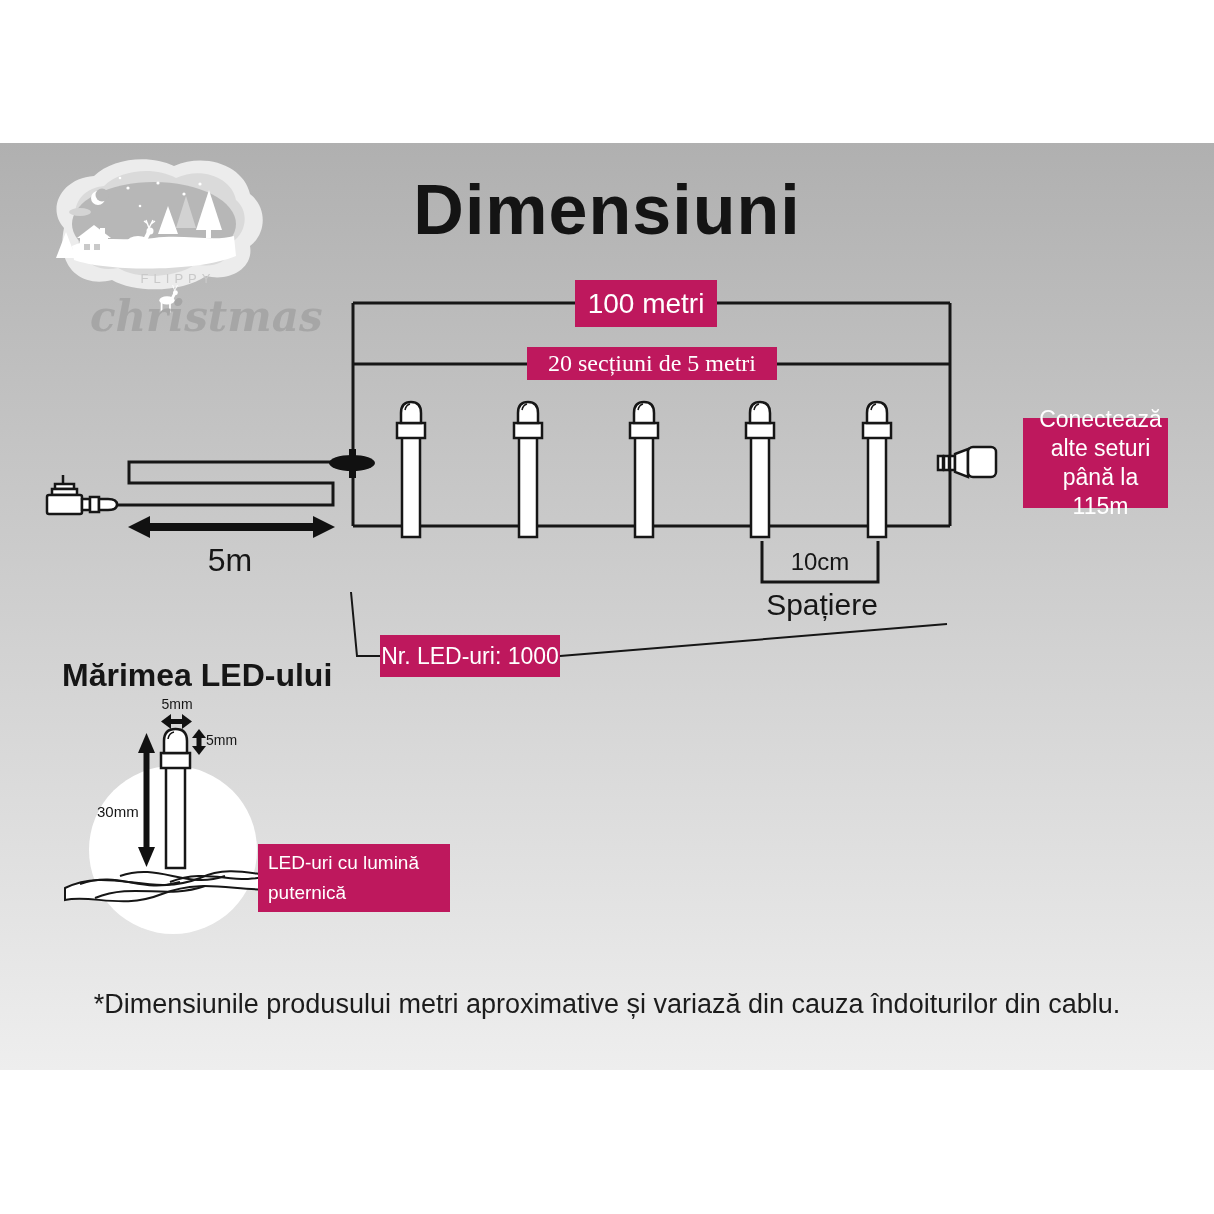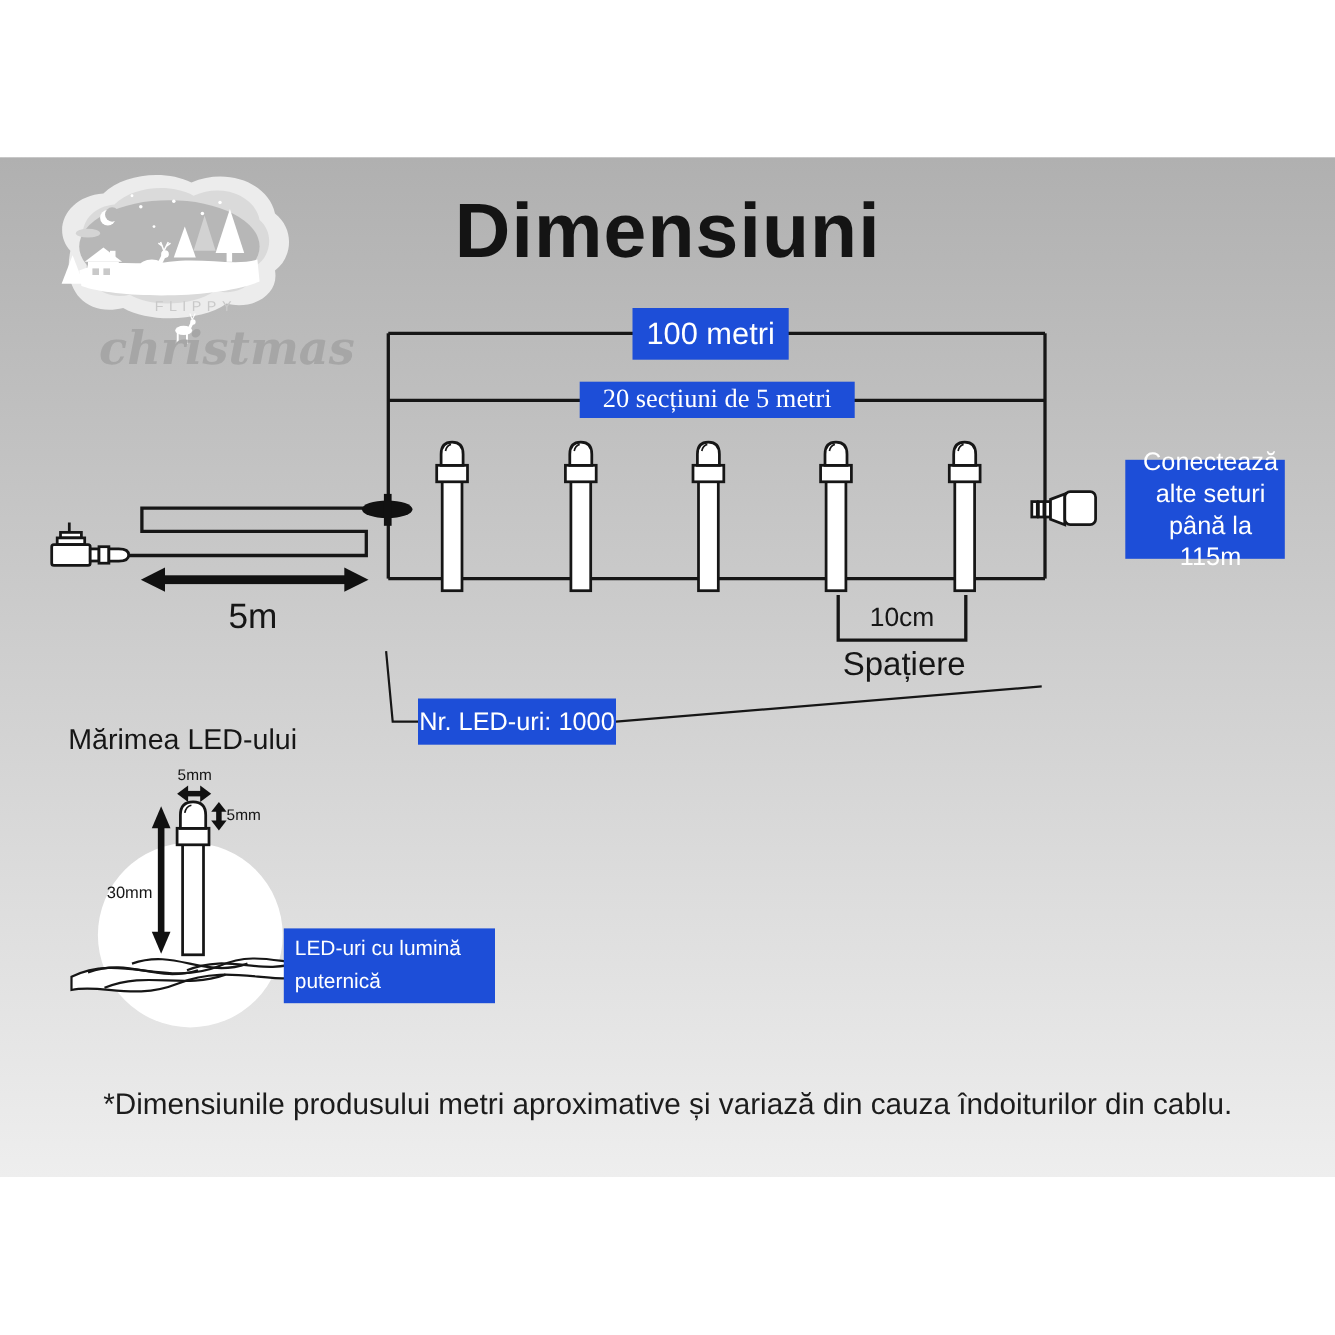--- a/index.html
+++ b/index.html
@@ -3,33 +3,33 @@
 <meta charset="utf-8">
 <style>
   html,body{margin:0;padding:0;}
   #canvas{position:relative;width:1214px;height:1214px;background:#ffffff;overflow:hidden;
           font-family:"Liberation Sans",sans-serif;color:#161616;}
   #band{position:absolute;left:0;top:143px;width:1214px;height:927px;
         background:linear-gradient(#b0b0b0,#eeeeee);}
   .abs{position:absolute;}
   #title{left:0;top:170px;width:1214px;text-align:center;font-size:70px;font-weight:bold;
          color:#141414;letter-spacing:1px;}
-  .black-box{background:#1d4ed8;color:#ffffff;display:flex;align-items:center;justify-content:center;
+  .black-box{background:#be185d;color:#ffffff;display:flex;align-items:center;justify-content:center;
              font-size:24px;white-space:pre-line;}
   .black-box.left{justify-content:flex-start;text-align:left;}
   #box-100m{left:575px;top:280px;width:142px;height:47px;font-size:28px;}
   #box-20s{left:527px;top:347px;width:250px;height:33px;font-size:24px;font-family:Liberation Serif, serif;}
   #box-connect{left:1023px;top:418px;width:145px;height:90px;font-size:23px;line-height:29px;padding-left:10px;
                width:135px;text-align:center;}
   #box-nrled{left:380px;top:635px;width:180px;height:42px;font-size:23px;}
   #box-bright{left:258px;top:844px;width:182px;height:68px;font-size:19px;line-height:30px;padding-left:10px;}
   #lbl-5m{left:140px;top:542px;width:180px;text-align:center;font-size:32px;}
   #lbl-10cm{left:770px;top:548px;width:100px;text-align:center;font-size:24px;}
   #lbl-spatiere{left:738px;top:588px;width:168px;text-align:center;font-size:30px;}
-  #lbl-marimea{left:62px;top:657px;font-size:26px;}
+  #lbl-marimea{left:62px;top:657px;font-size:32px;font-weight:bold;}
   #lbl-5mm-top{left:147px;top:696px;width:60px;text-align:center;font-size:14px;}
   #lbl-5mm-side{left:206px;top:732px;font-size:14px;}
   #lbl-30mm{left:97px;top:803px;font-size:15px;}
   #disclaimer{left:0;top:989px;width:1214px;text-align:center;font-size:27px;color:#1c1c1c;}
   #logo-flippy{left:118px;top:271px;width:120px;text-align:center;font-size:13px;
                letter-spacing:5px;color:#c9c9c9;}
   #logo-christmas{left:90px;top:292px;width:190px;text-align:center;font-size:42px;
                   font-family:"DejaVu Serif",serif;font-style:italic;font-weight:bold;color:#a6a6a6;}
   svg{position:absolute;left:0;top:0;}
 </style>

